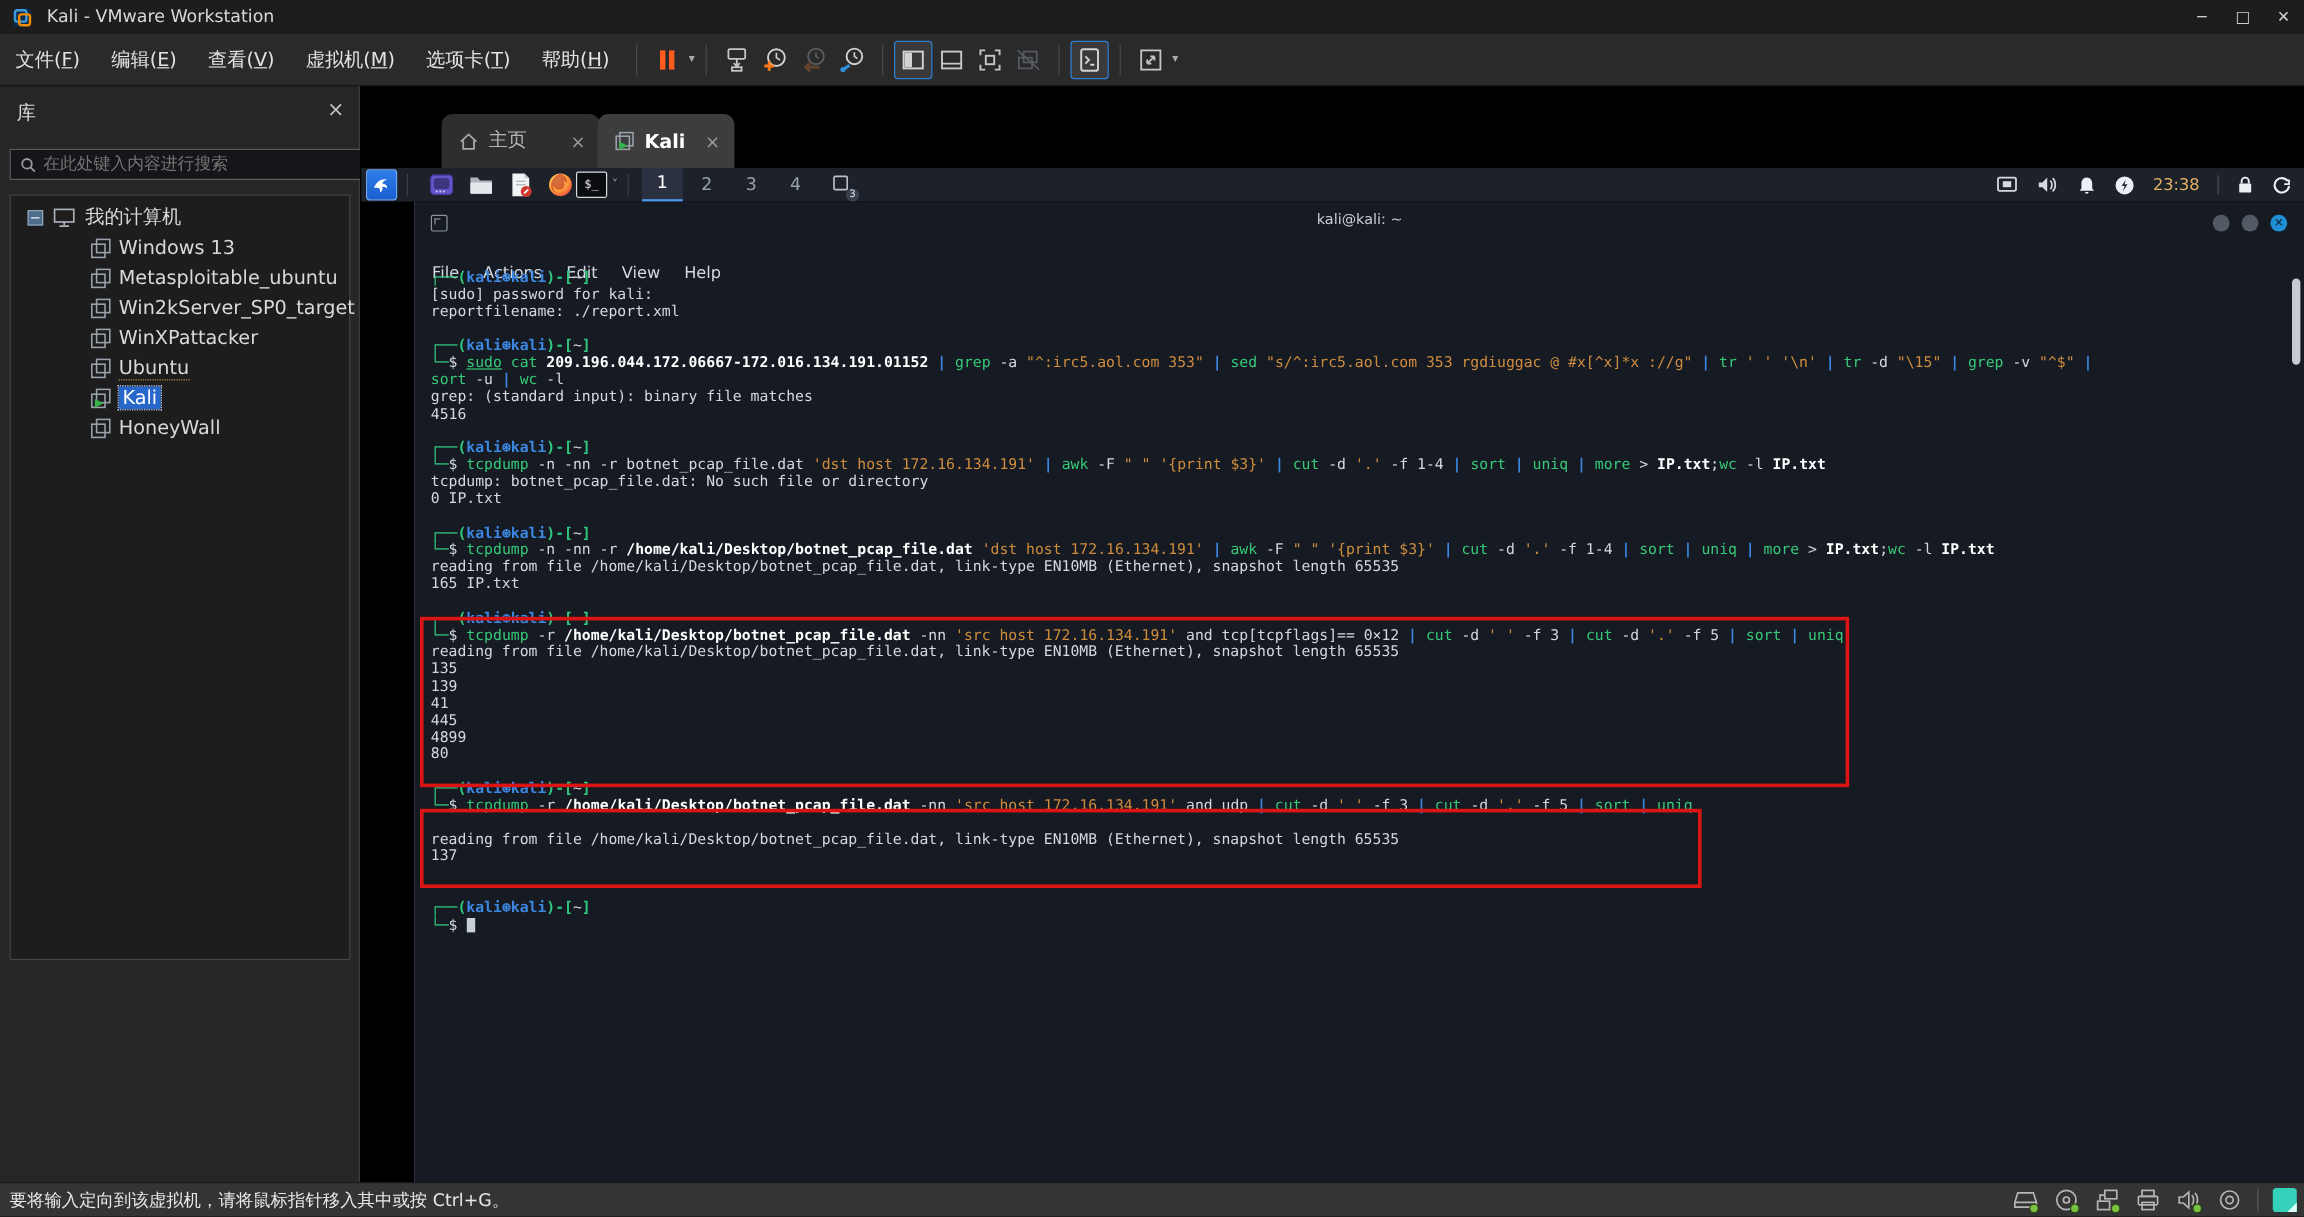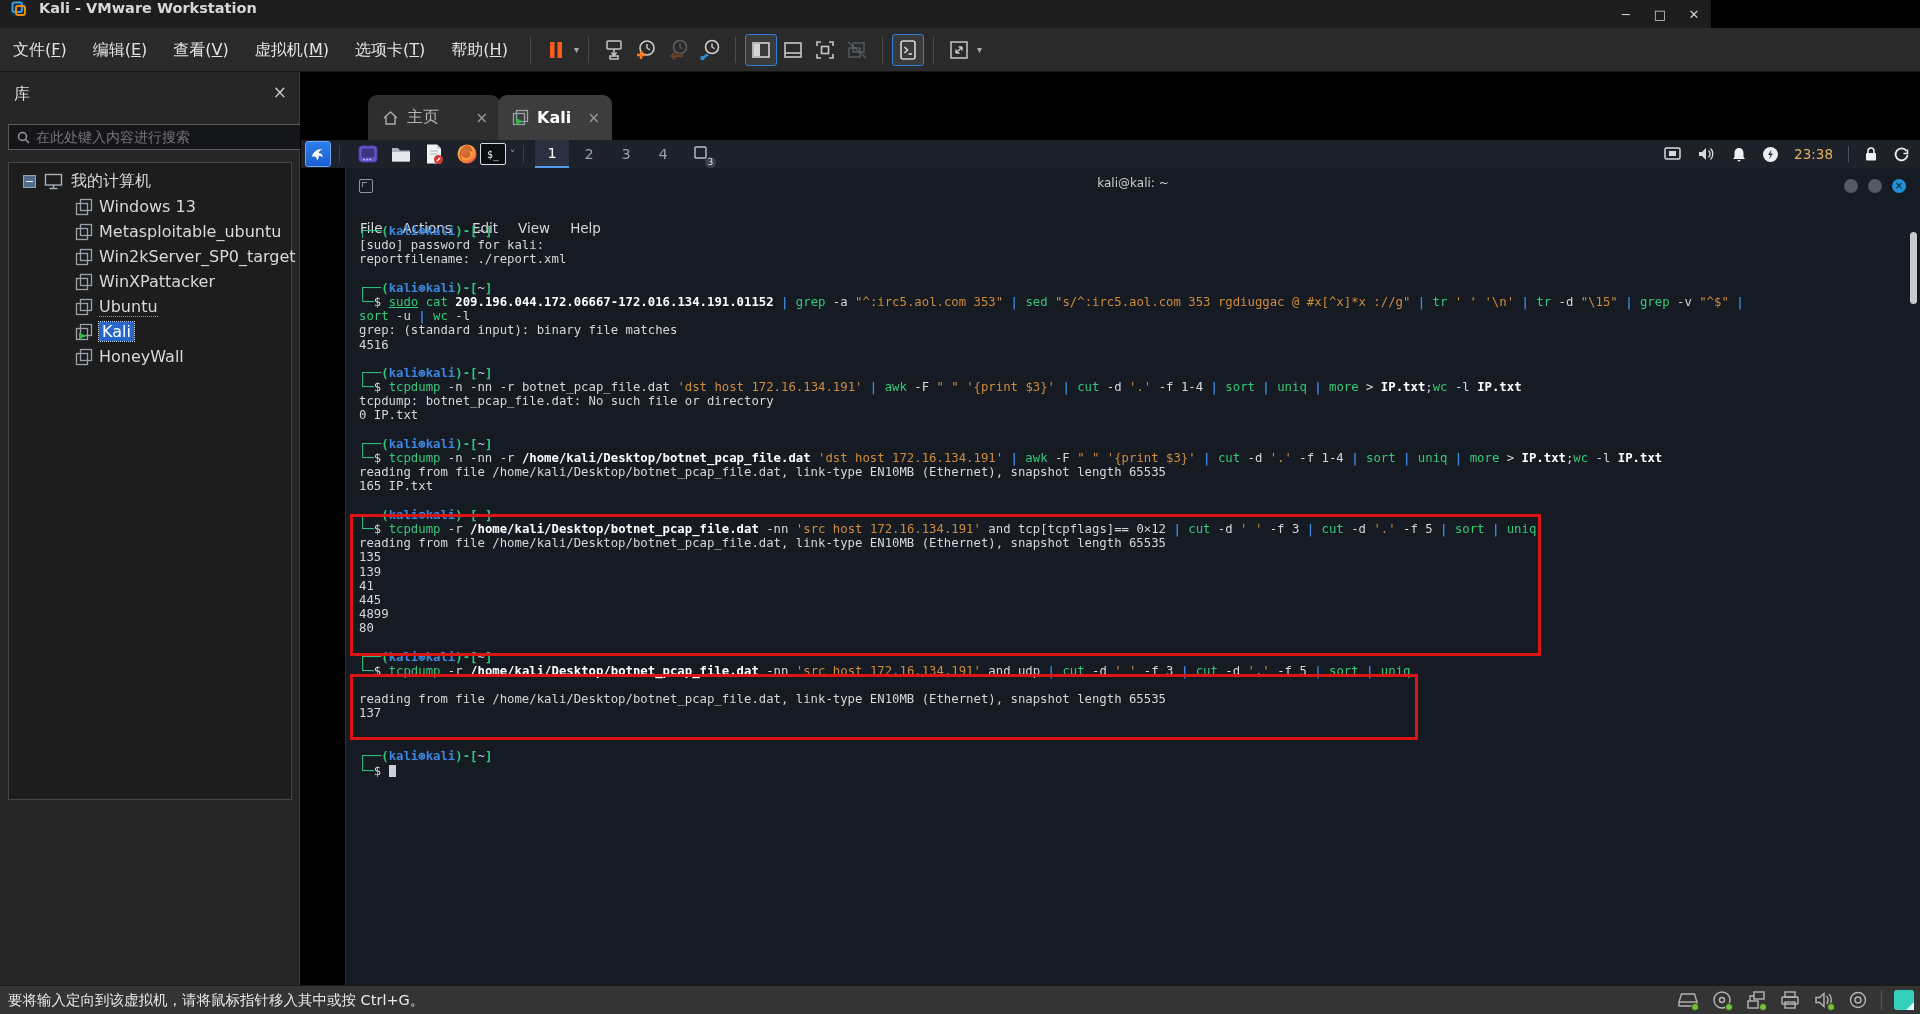--- a/index.html
+++ b/index.html
@@ -1,22 +1,22 @@
 <!DOCTYPE html>
 <html><head>
 <meta charset="utf-8">
 <style>
   * { margin:0; padding:0; box-sizing:border-box; }
   html,body { width:1920px; height:1014px; background:#000; overflow:hidden;
               font-family:"DejaVu Sans", "Liberation Sans", sans-serif; }
   #stage { position:relative; width:1920px; height:1014px; background:#000; }
 
   
-  .titlebar { position:absolute; left:0; top:0; width:1711px; height:28px; background:#1d1d1d;
-              display:flex; align-items:flex-start;font-weight:bold; }
+  .titlebar { position:absolute; left:0; top:0; width:1920px; height:28px; background:#1d1d1d;
+              display:flex; align-items:center; }
   .vm-logo { margin-left:10px; width:17px; height:17px; }
   .win-title { margin-left:12px; color:#d8d8d8; font-size:14.5px; }
   .winbtns { position:absolute; right:0; top:0; height:28px; display:flex; }
   .winbtn { width:34px; height:28px; color:#cfcfcf; font-size:13px; display:flex; align-items:center; justify-content:center; }
 
   .menubar { position:absolute; left:0; top:28px; width:1920px; height:44px; background:#2a2a2a;
              border-bottom:1px solid #151515; display:flex; align-items:center; }
   .menu-item { padding:0 13px; color:#e2e2e2; font-size:16px; line-height:44px; cursor:default; }
   .menu-item u { text-decoration:underline; }
   .tb-sep { width:1px; height:26px; background:#4a4a4a; margin:0 9px; }

